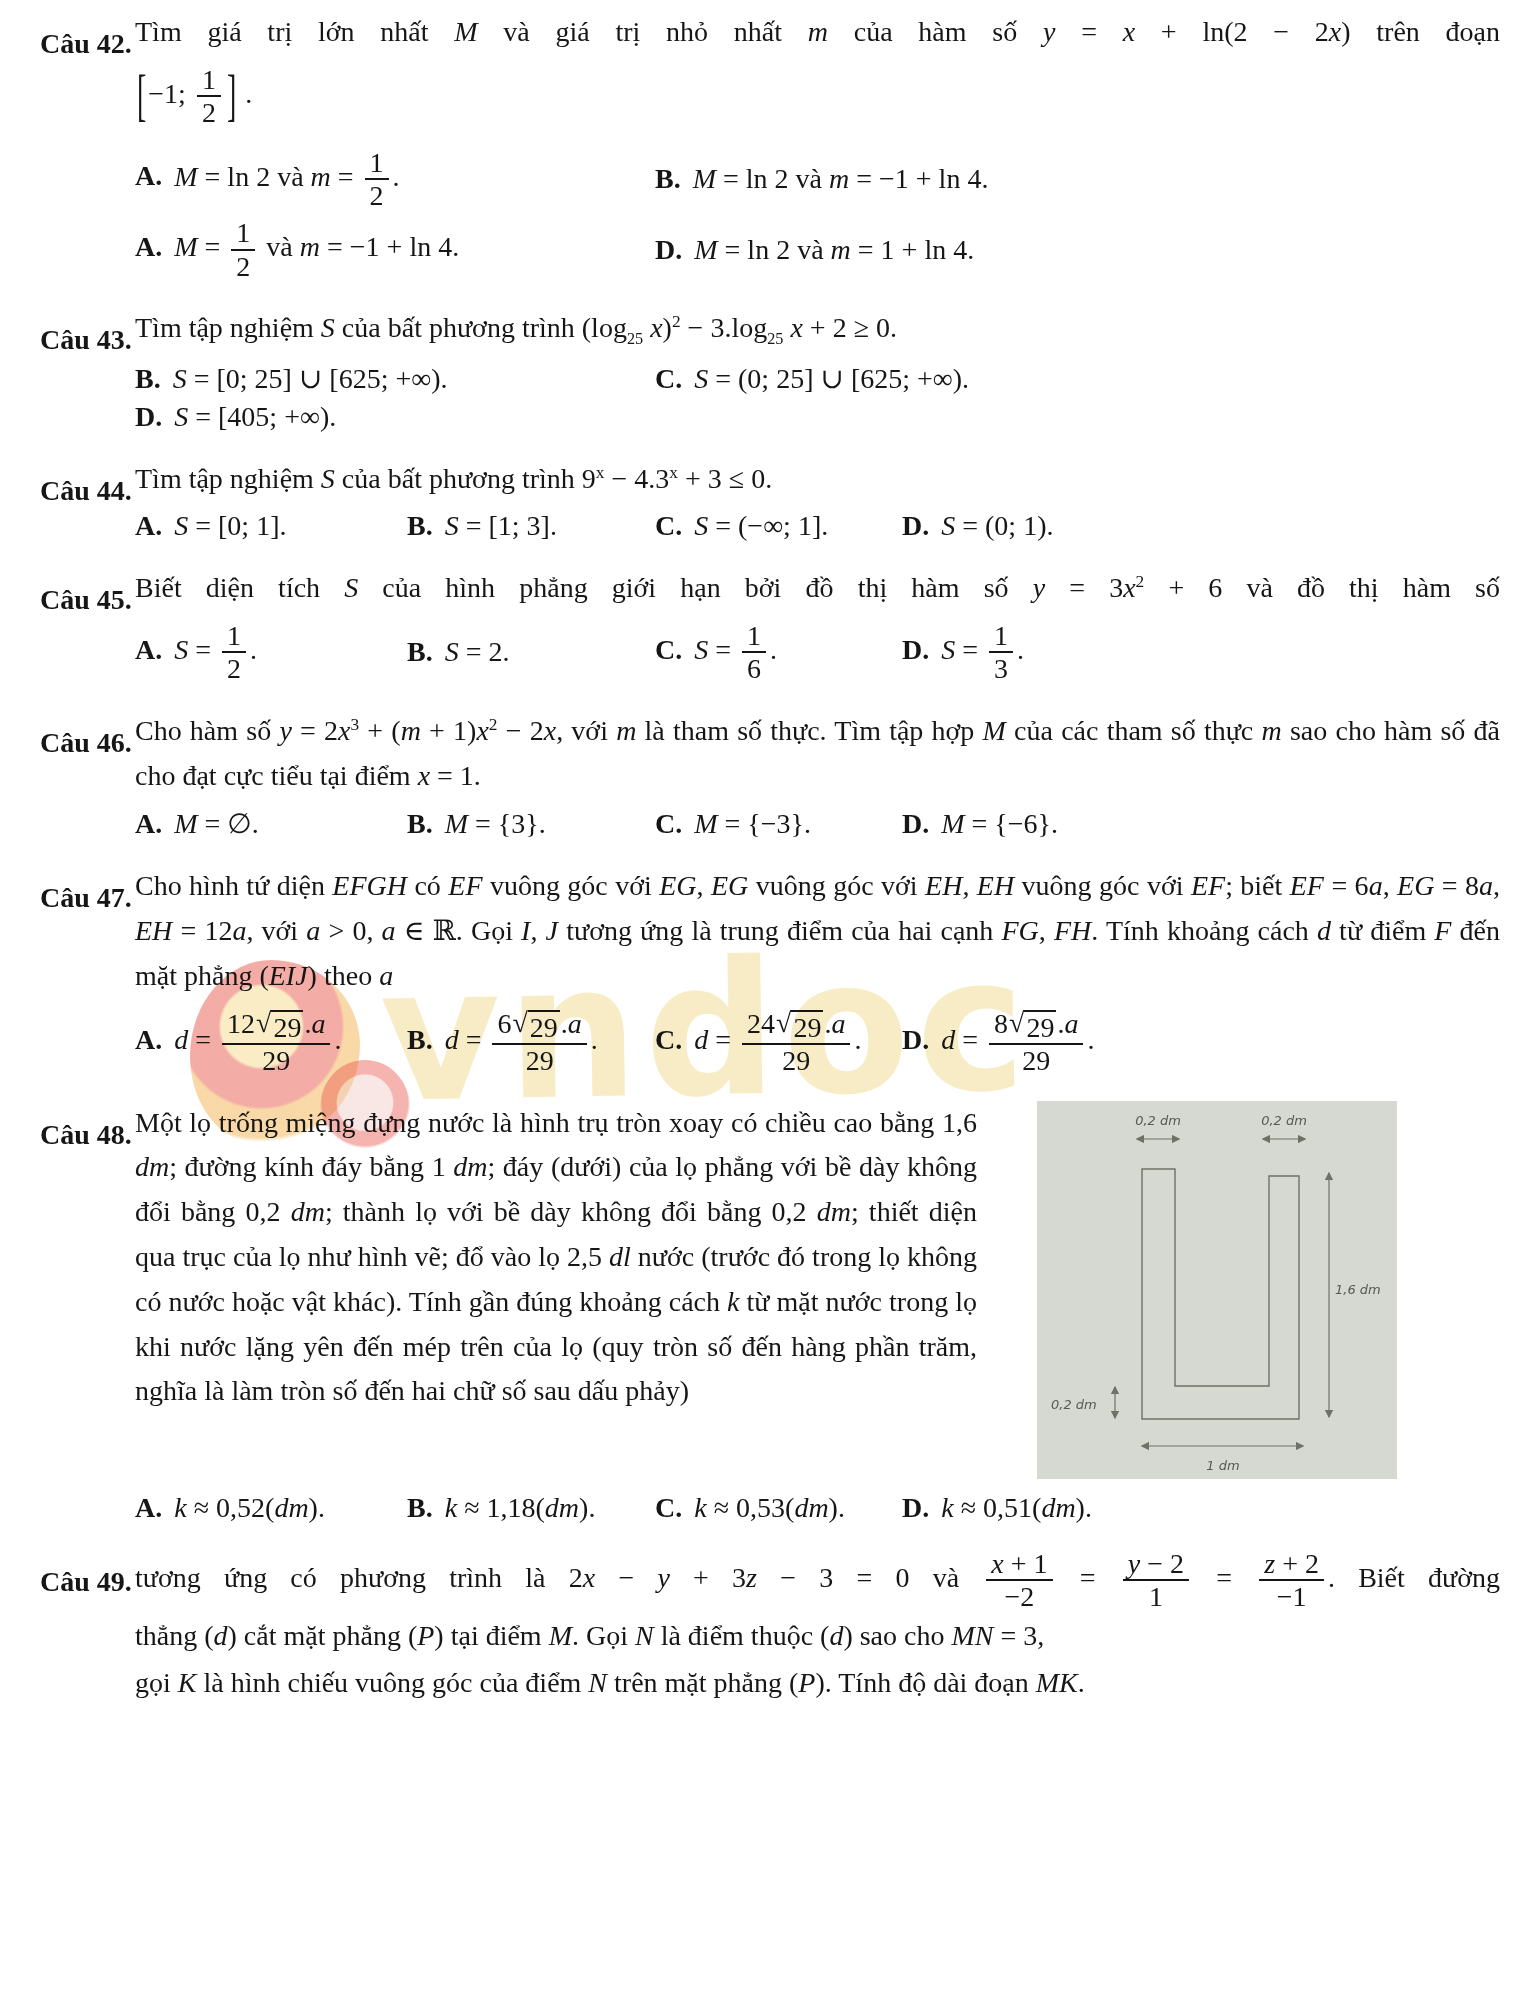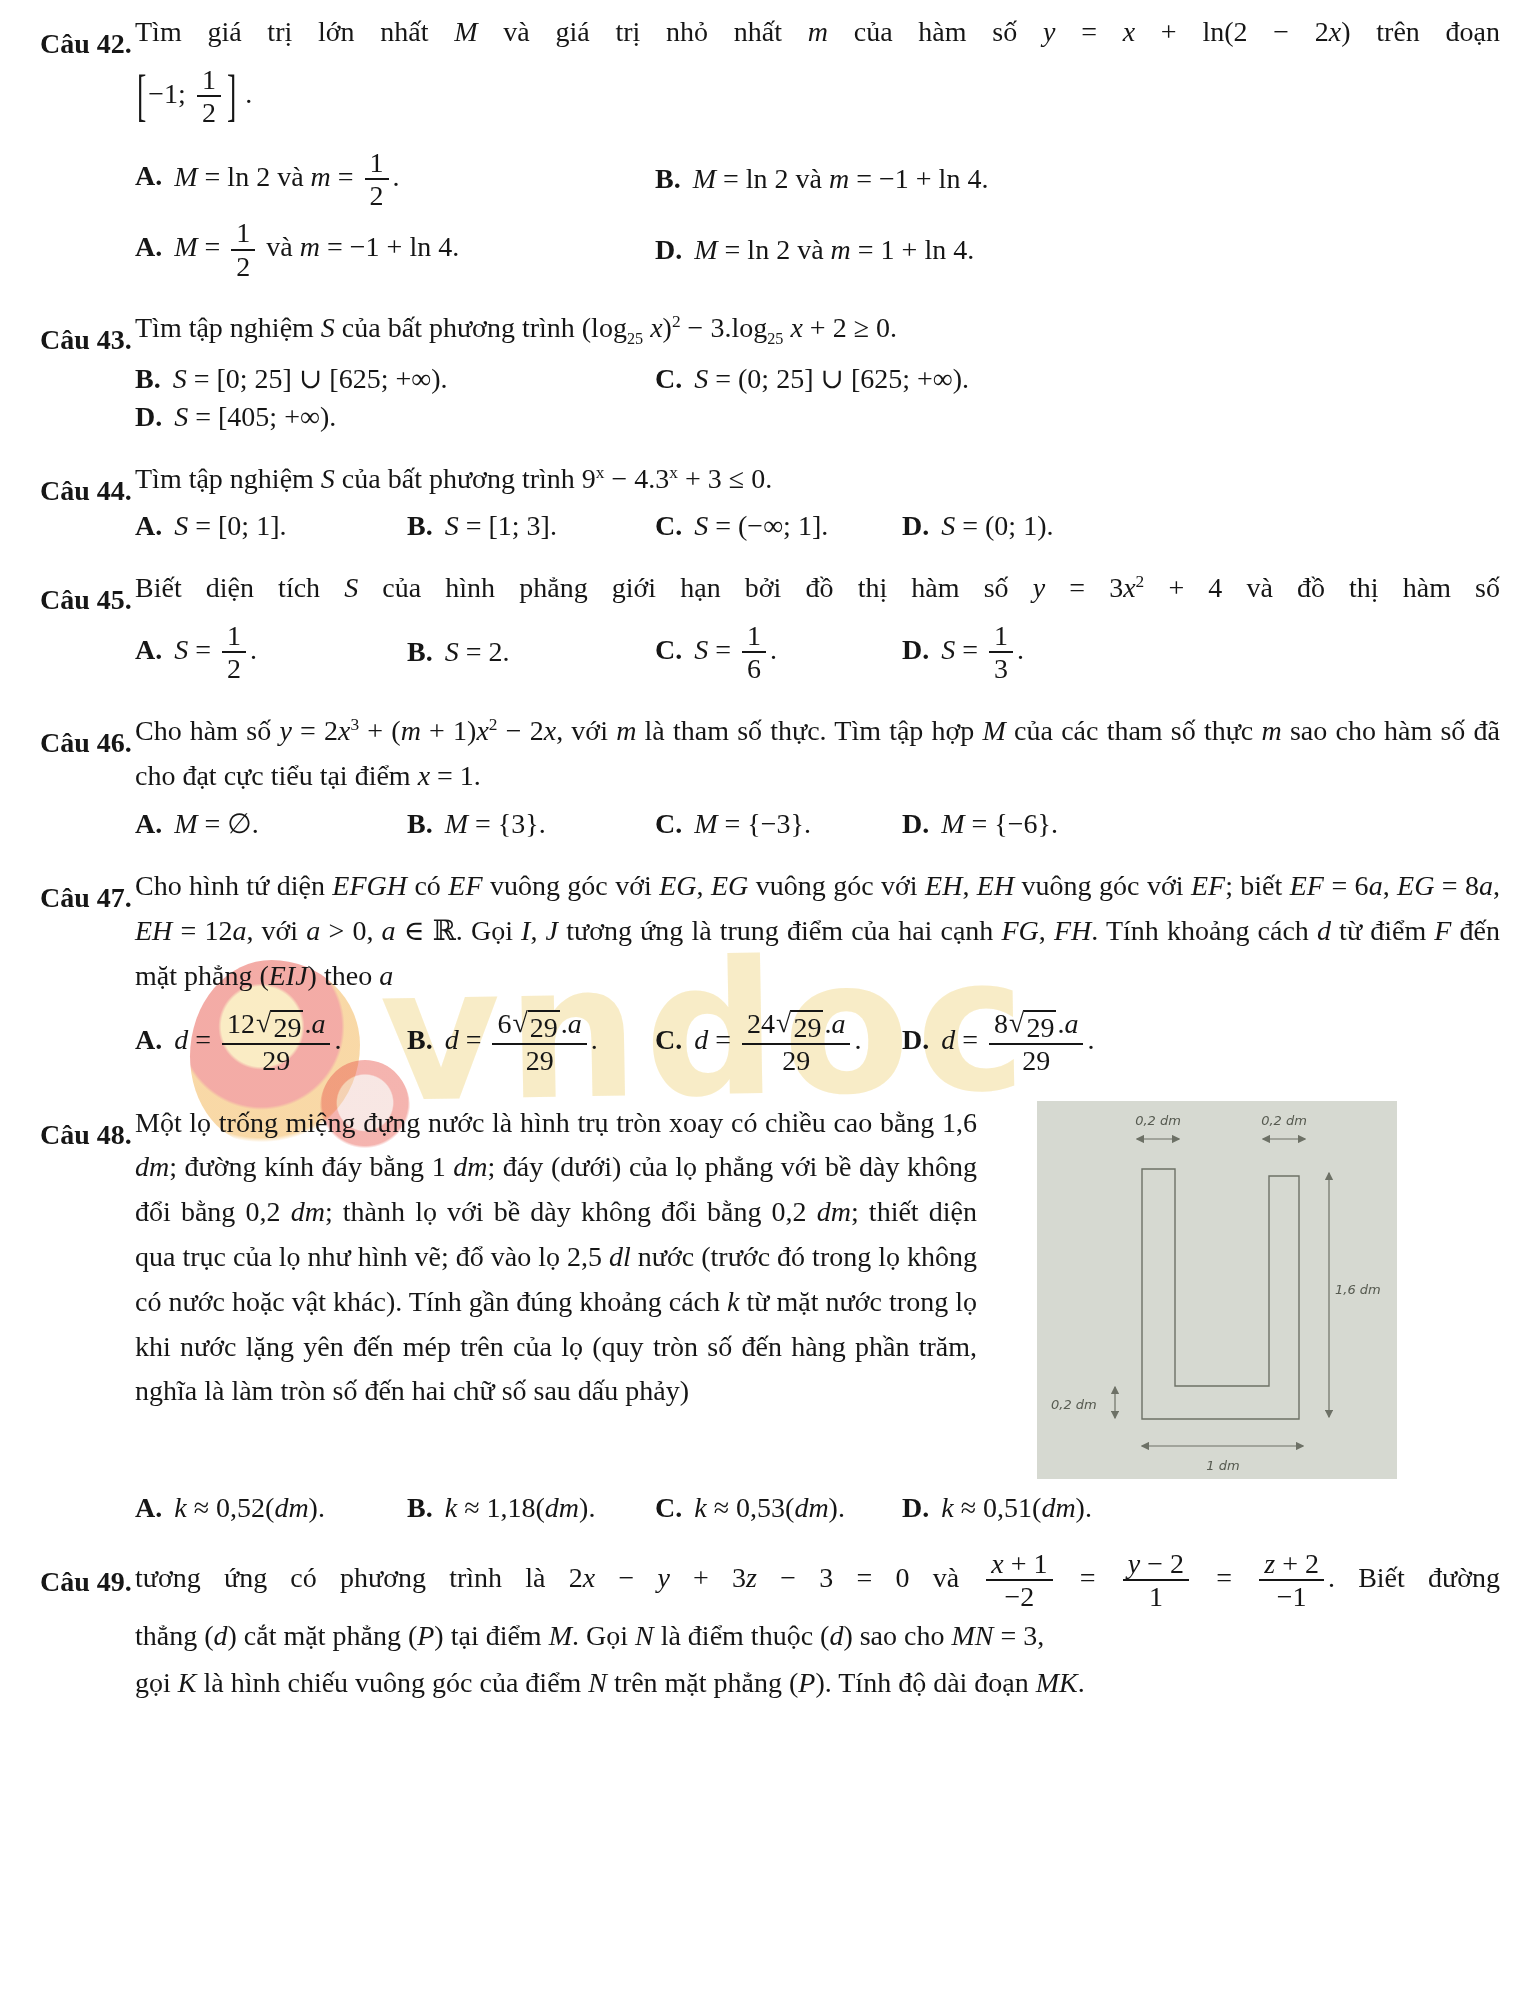--- a/index.html
+++ b/index.html
@@ -103,21 +103,21 @@
             <div class="opt"><span class="okey">A.</span><span class="seg-v">S</span><span class="seg-t"> = [0; 1].</span></div>
             <div class="opt"><span class="okey">B.</span><span class="seg-v">S</span><span class="seg-t"> = [1; 3].</span></div>
             <div class="opt"><span class="okey">C.</span><span class="seg-v">S</span><span class="seg-t"> = (−∞; 1].</span></div>
             <div class="opt"><span class="okey">D.</span><span class="seg-v">S</span><span class="seg-t"> = (0; 1).</span></div>
           </div>
         </div>
       </div>
       <div class="q">
         <span class="qlabel">Câu 45.</span>
         <div class="qbody">
-          <p class="pline stretch"><span class="seg-t">Biết diện tích </span><span class="seg-v">S</span><span class="seg-t"> của hình phẳng giới hạn bởi đồ thị hàm số </span><span class="seg-v">y</span><span class="seg-t"> = 3</span><span class="seg-v">x</span><sup>2</sup><span class="seg-t"> + 4 và đồ thị hàm số</span></p>
+          <p class="pline stretch"><span class="seg-t">Biết diện tích </span><span class="seg-v">S</span><span class="seg-t"> của hình phẳng giới hạn bởi đồ thị hàm số </span><span class="seg-v">y</span><span class="seg-t"> = 3</span><span class="seg-v">x</span><sup>2</sup><span class="seg-t"> + 6 và đồ thị hàm số</span></p>
           <div class="opts c4">
             <div class="opt"><span class="okey">A.</span><span class="seg-v">S</span><span class="seg-t"> = </span><span class="frac">
                 <span class="fn"><span class="seg-t">1</span></span>
                 <span class="fd"><span class="seg-t">2</span></span>
               </span><span class="seg-t">.</span></div>
             <div class="opt"><span class="okey">B.</span><span class="seg-v">S</span><span class="seg-t"> = 2.</span></div>
             <div class="opt"><span class="okey">C.</span><span class="seg-v">S</span><span class="seg-t"> = </span><span class="frac">
                 <span class="fn"><span class="seg-t">1</span></span>
                 <span class="fd"><span class="seg-t">6</span></span>
               </span><span class="seg-t">.</span></div>

